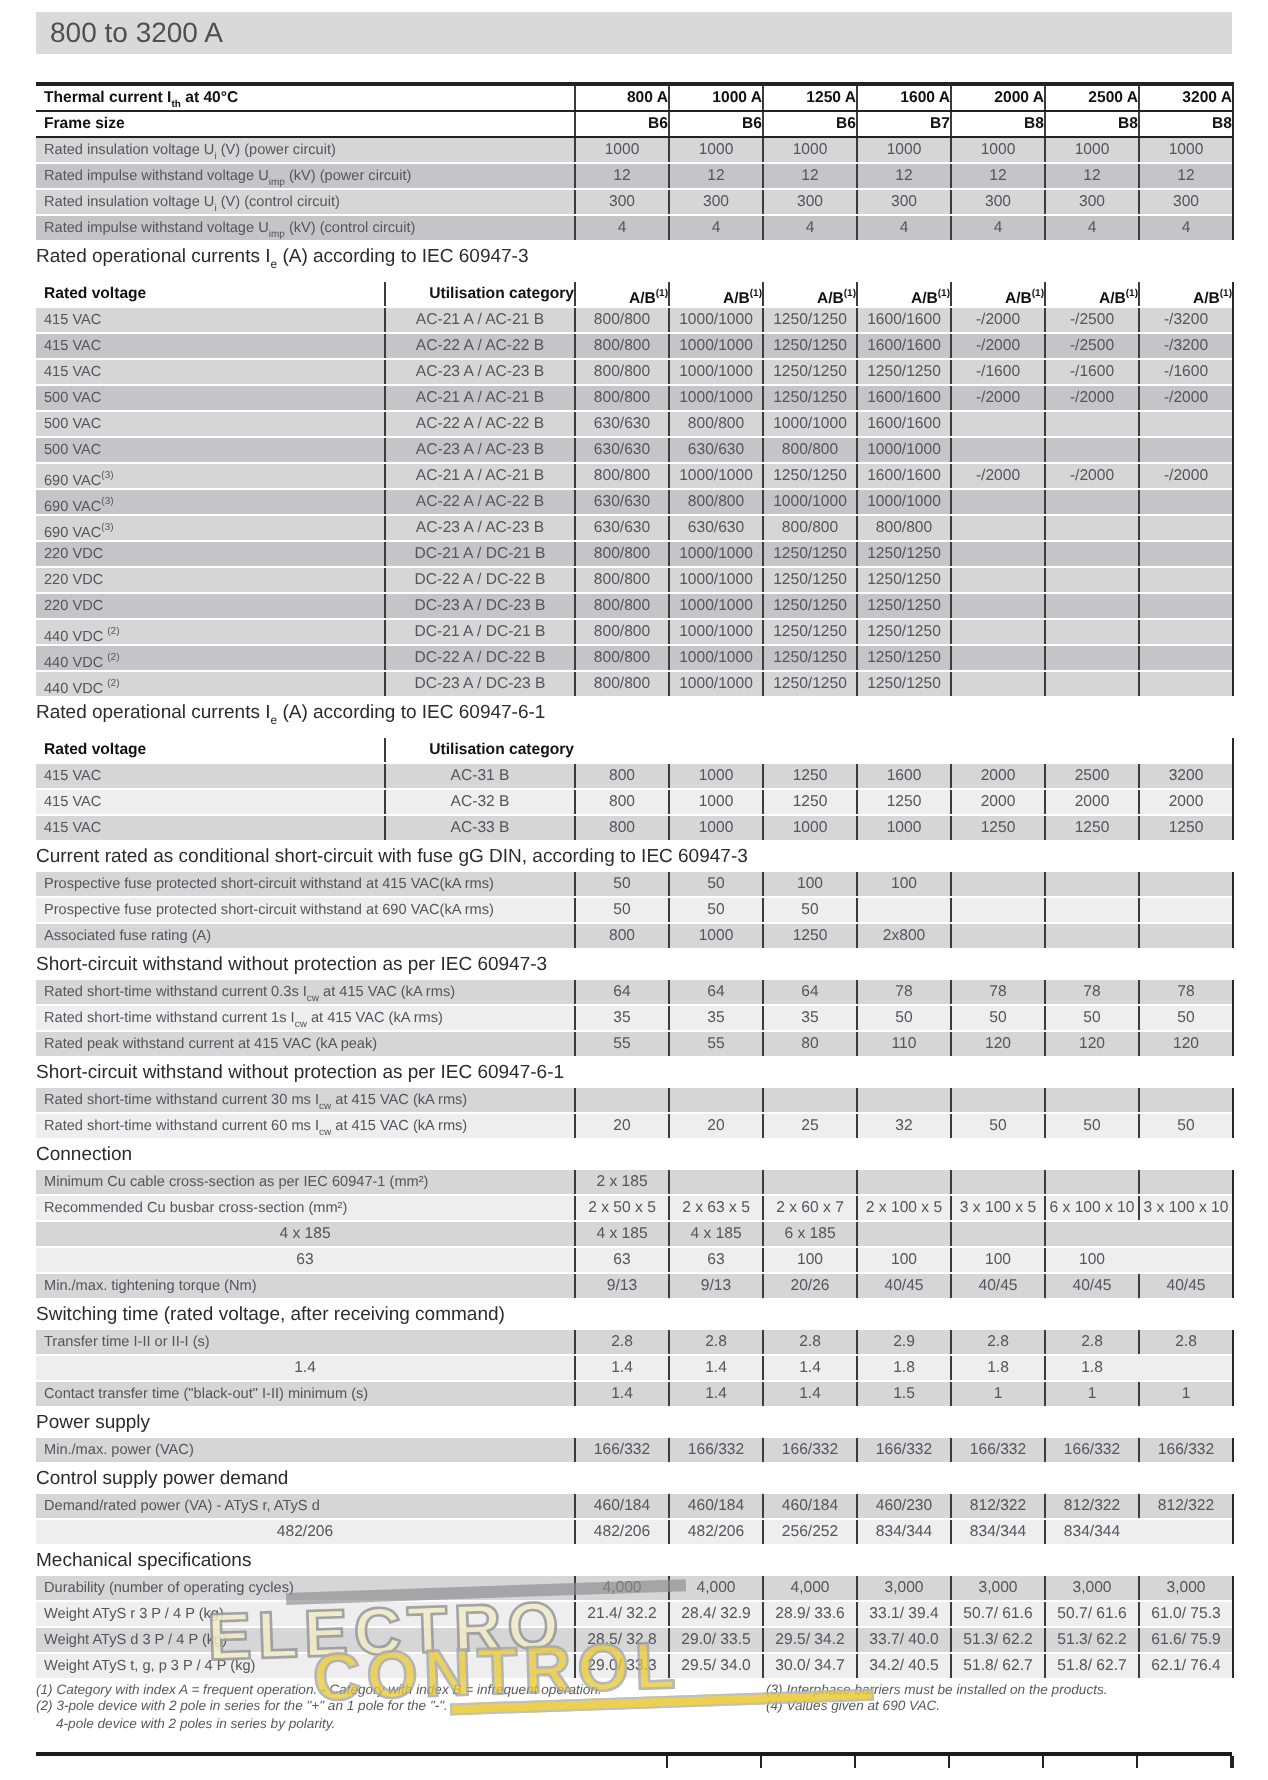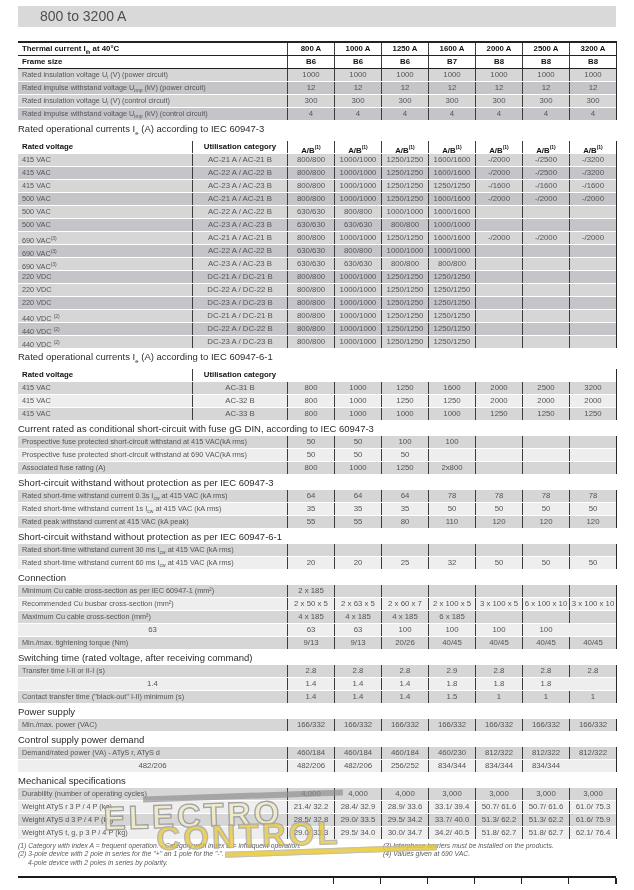--- a/index.html
+++ b/index.html
@@ -3,21 +3,21 @@
 <meta charset="utf-8">
 <style>
   html,body { margin:0; padding:0; }
   body {
     width:634px; height:890px; background:#ffffff; position:relative; overflow:hidden;
     font-family:"Liberation Sans", sans-serif; -webkit-font-smoothing:antialiased;
   }
   .page { position:absolute; left:18px; top:6px; width:598px; }
 
   .title-bar {
-    background:#d9d9d9; height:21px; line-height:21px; padding-left:22px;
+    background:#d9d9d9; height:21px; line-height:21px; padding-left:7px;
     font-size:14px; color:#4f4f4f; margin-bottom:14px;
   }
 
   .section-heading {
     font-size:9.5px; line-height:11px; color:#2b2b2b;
     margin:3px 0 2px 0; white-space:nowrap;
   }
   .section-heading sub { font-size:6px; }
 
   .tbl { width:598px; border-right:1px solid #2a2a2a; }
@@ -37,21 +37,21 @@
 
   .c-label { text-align:left !important; padding-left:4px; font-size:7.3px !important; color:#4a4a4e; }
   .c-label sub, .c-val sub, .c-cat sub { font-size:5px; }
   .c-label sup, .c-val sup { font-size:5px; vertical-align:super; }
 
   .row.ra { background:#d6d6d6; }
   .row.rb { background:#c5c5c9; }
   .row.rc { background:#eeeeee; }
 
   .row.head, .row.colhead { background:#ffffff; }
-  .row.head > div, .row.colhead > div { font-weight:bold; color:#111; font-size:7.8px; }
+  .row.head > div, .row.colhead > div { font-weight:bold; color:#111; font-size:7.8px;text-align:right; }
   .row.head > .c-label, .row.colhead > .c-label { font-size:7.8px !important; color:#111; }
   .row.head { border-bottom:1px solid #222; margin-bottom:0; }
 
   .footnotes {
     display:flex; margin-top:3px; font-size:6.8px; line-height:8.6px;
     font-style:italic; color:#5a5a5a;
   }
   .fn-left { width:365px; }
   .fn-right { flex:1; }
   .fn-line.indent { padding-left:10px; }
@@ -481,21 +481,20 @@
           <div class="c-label">Recommended Cu busbar cross-section (mm²)</div>
           <div class="c-val">2 x 50 x 5</div>
           <div class="c-val">2 x 63 x 5</div>
           <div class="c-val">2 x 60 x 7</div>
           <div class="c-val">2 x 100 x 5</div>
           <div class="c-val">3 x 100 x 5</div>
           <div class="c-val">6 x 100 x 10</div>
           <div class="c-val">3 x 100 x 10</div>
         </div>
         <div class="row g-plain ra">
-          <div class="c-label">Maximum Cu cable cross-section (mm²)</div>
           <div class="c-val">4 x 185</div>
           <div class="c-val">4 x 185</div>
           <div class="c-val">4 x 185</div>
           <div class="c-val">6 x 185</div>
           <div class="c-val"></div>
           <div class="c-val"></div>
           <div class="c-val"></div>
         </div>
         <div class="row g-plain rc">
           <div class="c-val">63</div>

